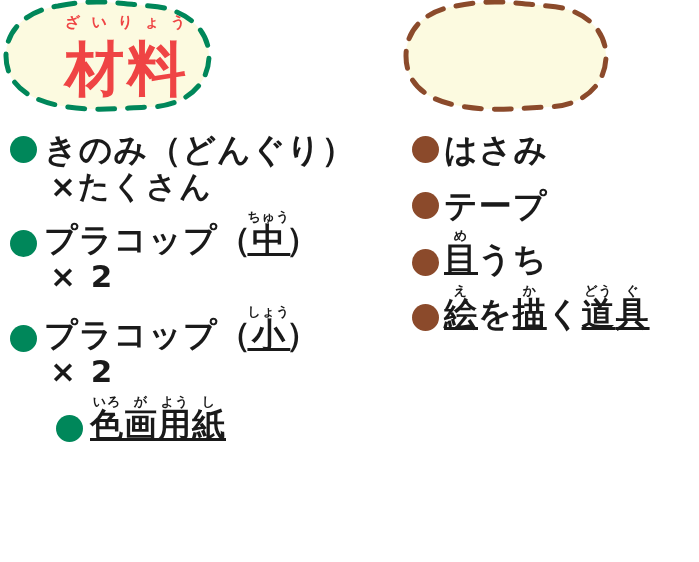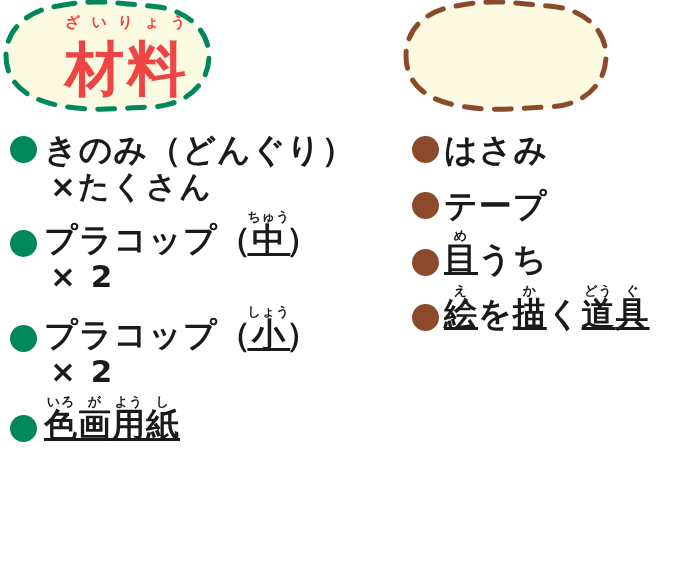--- a/index.html
+++ b/index.html
@@ -125,21 +125,21 @@
     font-weight: 700;
     line-height: 1.05;
     letter-spacing: 1px;
     transform: translateY(2px);
   }
 
   
   .mi-0 { margin-top: 4px; }
   .mi-1 { margin-top: 6px; }
   .mi-2 { margin-top: 12px; }
-  .mi-3 { margin-top: 6px; }
+  .mi-3 { margin-top: 6px; margin-left: 46px; }
 
   .ti-0 { margin-top: 4px; }
   .ti-1 { margin-top: 19px; }
   .ti-2 { margin-top: 6px; }
   .ti-3 { margin-top: 4px; }
 
   .bullet-top-0 { top: 4px; }
   .bullet-top-1 { top: 20px; }
 </style>
 </head>

